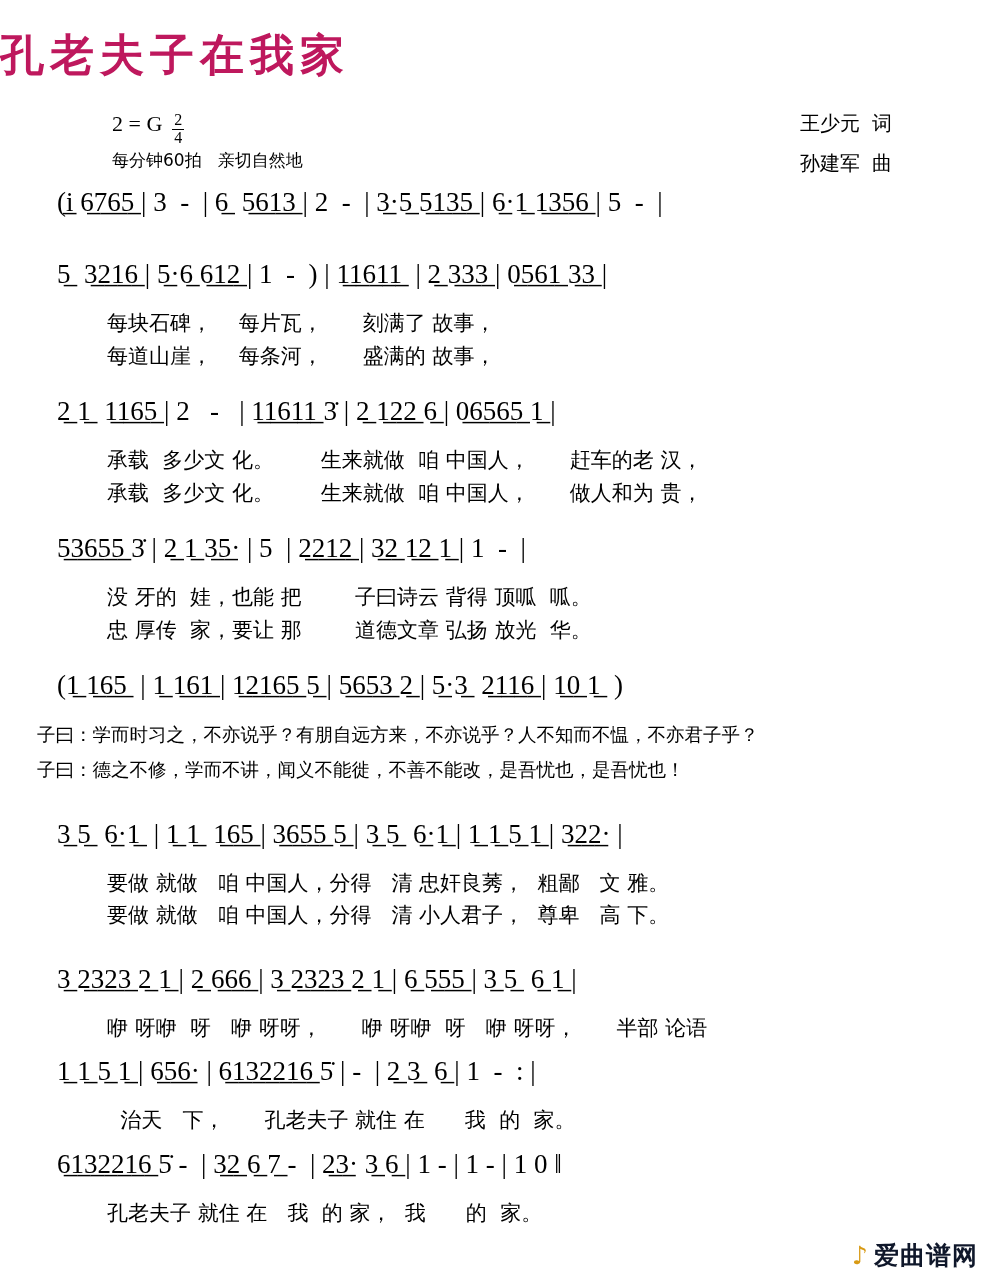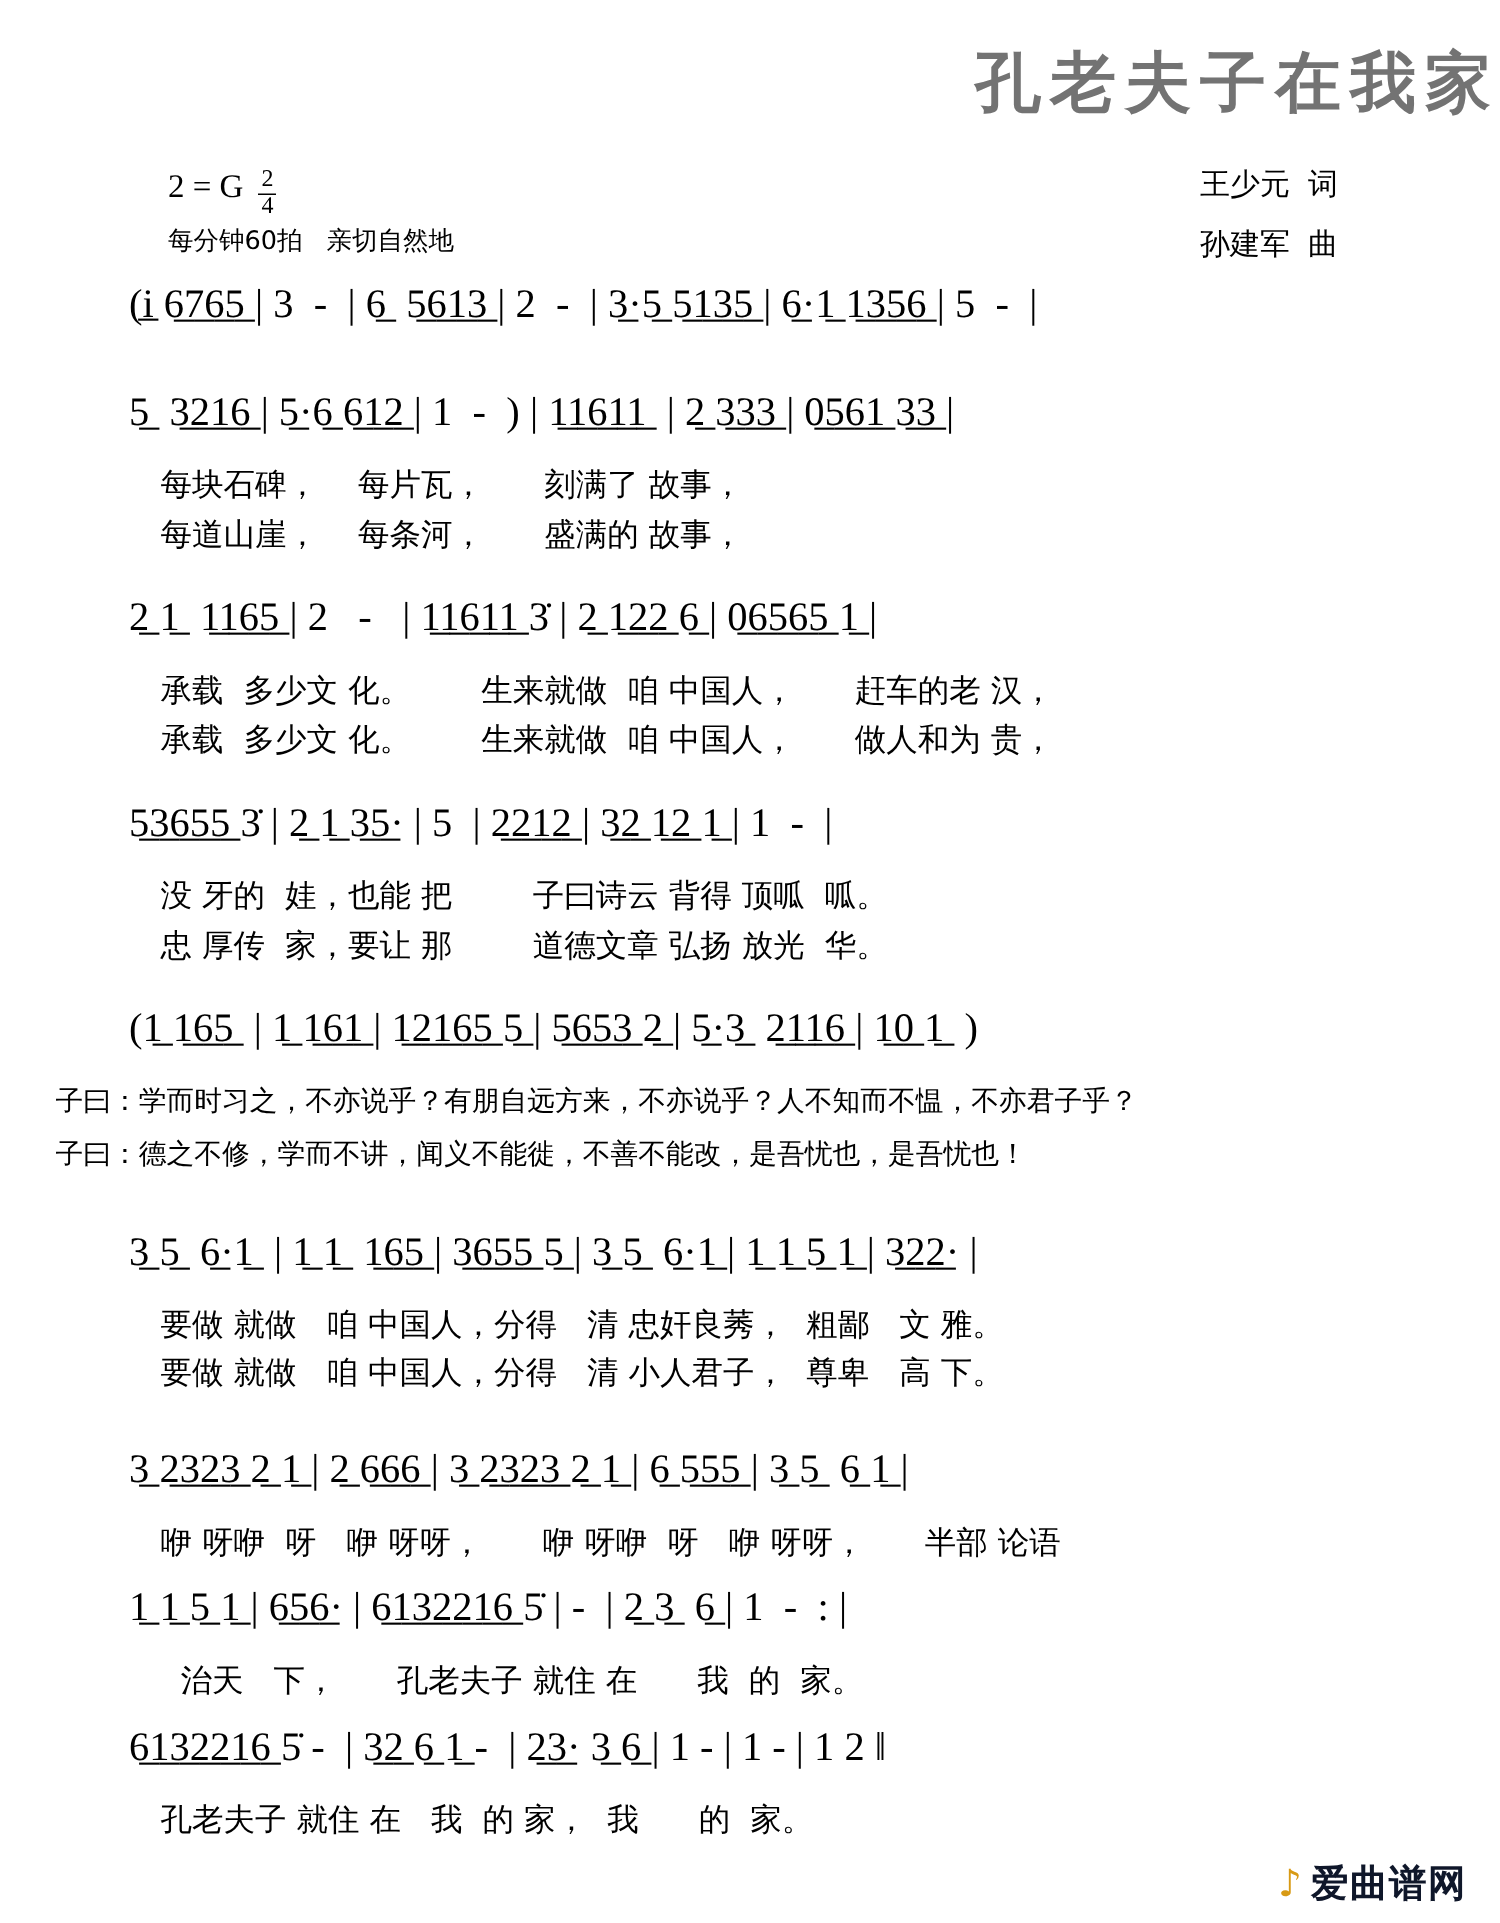--- a/index.html
+++ b/index.html
@@ -8,27 +8,27 @@
     background:#ffffff;
     font-family:"Liberation Serif", serif;
     color:#000;
     position:relative;
     overflow:hidden;
   }
   .sheet{position:relative;width:1000px;height:1282px;}
 
   
   .title{
-    text-align:right;
+    text-align:left;
     font-family:"DejaVu Serif", serif;
     font-weight:bold;
     font-size:44px;
     letter-spacing:6px;
     padding-top:26px;
-    color:#737373;
+    color:#be185d;
   }
 
   
   .hdr{position:relative;height:86px;margin-top:18px;}
   .key-sig{
     position:absolute;left:112px;top:8px;
     font-size:22px;font-family:"Liberation Serif",serif;
     display:flex;align-items:flex-start;gap:4px;
   }
   .key-sig .frac{
@@ -49,21 +49,21 @@
   .credits div span.role{margin-left:12px;}
 
   
   .system{position:relative;margin:0 0 0 0;}
   .notes{
     font-family:"Liberation Serif", serif;
     font-size:27px;
     white-space:pre;
     letter-spacing:0px;
     line-height:1.0;
-    padding-left:86px;
+    padding-left:57px;
     height:46px;
     display:block;
   }
   .lyr{
     font-family:"DejaVu Sans", sans-serif;
     font-size:21px;
     white-space:pre;
     padding-left:107px;
     line-height:1.55;
     letter-spacing:0px;
@@ -167,21 +167,21 @@
   </div>
   <div class="spacer-sm"></div>
 
   <div class="system">
     <div class="notes">1̲ 1̲ 5̲ 1̲ | 6̲5̲6̲· | 6̲1̲3̲2̲2̲1̲6̲ 5̇ | -  | 2̲ 3̲  6̲ | 1  -  : |</div>
     <div class="lyr">  治天   下，      孔老夫子 就住 在      我  的  家。</div>
   </div>
   <div class="spacer-sm"></div>
 
   <div class="system">
-    <div class="notes">6̲1̲3̲2̲2̲1̲6̲ 5̇ -  | 3̲2̲ 6̲ 1̲ -  | 2̲3̲· 3̲ 6̲ | 1 - | 1 - | 1 2 ‖</div>
+    <div class="notes">6̲1̲3̲2̲2̲1̲6̲ 5̇ -  | 3̲2̲ 6̲ 7̲ -  | 2̲3̲· 3̲ 6̲ | 1 - | 1 - | 1 0 ‖</div>
     <div class="lyr">孔老夫子 就住 在   我  的 家，  我      的  家。</div>
   </div>
 
   <div class="footer">
     <span class="mark">♪</span>
     <span class="wm">爱曲谱网</span>
   </div>
 
 </div>
 

